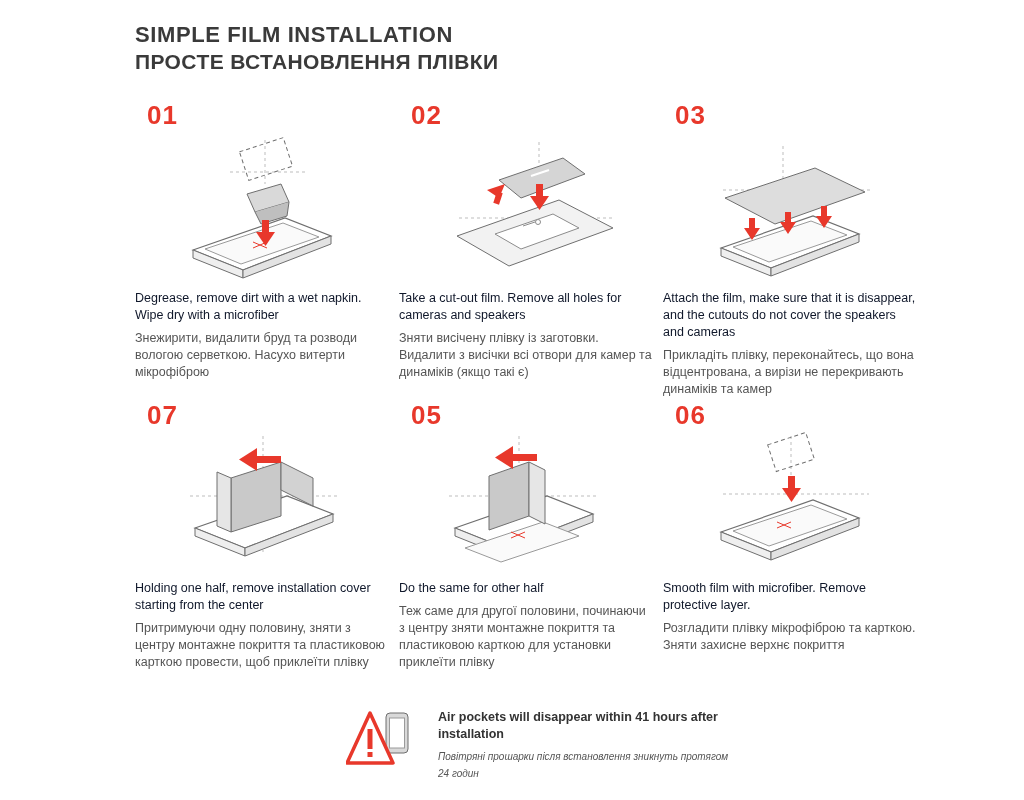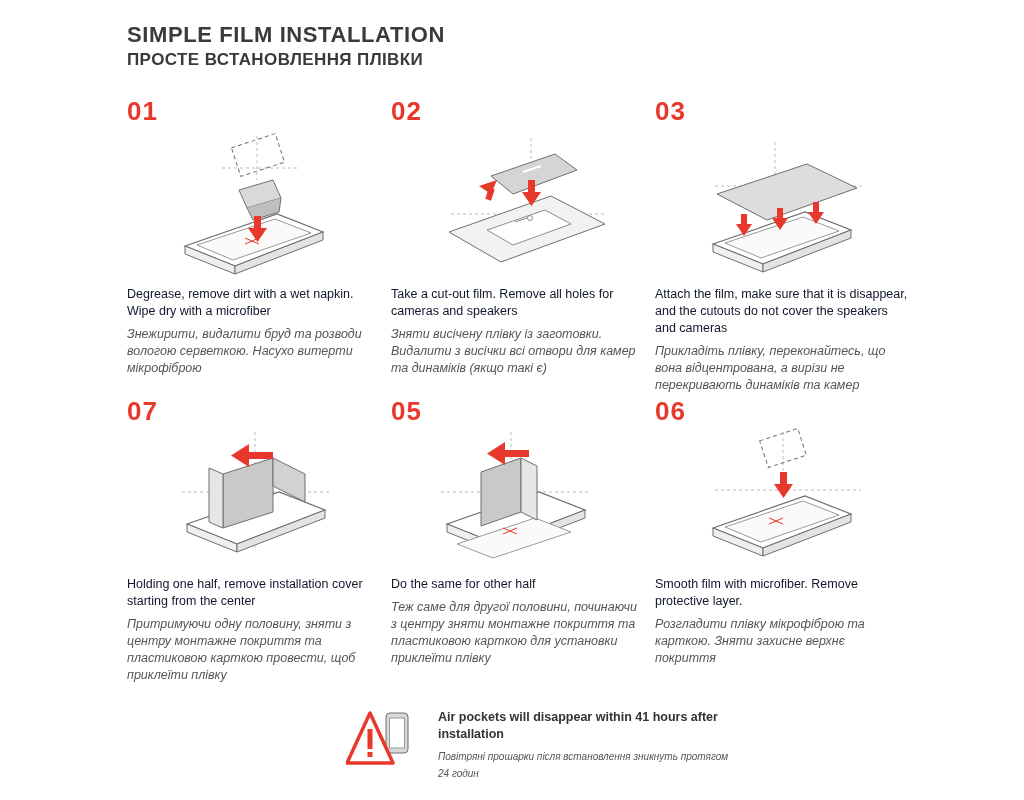--- a/index.html
+++ b/index.html
@@ -7,36 +7,36 @@
     width:1024px;height:800px;
     background:#ffffff;
     font-family:"Liberation Sans", sans-serif;
     color:#2b2b2b;
     overflow:hidden;
   }
   .page{
     position:relative;
     width:1024px;height:800px;
     box-sizing:border-box;
-    padding:18px 24px 10px 12px;
+    padding:18px 24px 10px 20px;
   }
   .header{
     padding-left:115px;
     padding-top:4px;
   }
   .title-en{
     font-size:22px;
     font-weight:bold;
     letter-spacing:0.6px;
     color:#3a3a3a;
     margin:0 0 2px 0;
     text-transform:uppercase;
   }
   .title-uk{
-    font-size:17px;
+    font-size:21px;
     font-weight:bold;
     letter-spacing:0.4px;
     color:#3a3a3a;
     margin:0;
     text-transform:uppercase;
   }
   .grid{
     position:relative;
     margin-top:28px;
     display:grid;
@@ -47,41 +47,40 @@
   }
   .cell{
     position:relative;
     width:254px;
   }
   .step-num{
     font-size:26px;
     font-weight:bold;
     color:#e8382b;
     letter-spacing:1px;
-    margin:0 0 4px 0;
+    margin:0 0 4px 12px;
     line-height:1;
   }
   .art{
     position:relative;
     height:150px;
     width:254px;
     margin-bottom:8px;
   }
   .art svg{display:block;}
   .txt-en{
     font-size:12.5px;
     line-height:17px;
     color:#0f172a;
     margin:0 0 6px 0;
   }
   .txt-uk{
     font-size:12.5px;
     line-height:17px;
     color:#555;
-    font-style:italic;
     margin:0;
   }
   .footer{
     position:absolute;
     left:0; right:0; bottom:18px;
     display:flex;
     justify-content:center;
     align-items:flex-start;
     gap:14px;
     padding-left:60px;

